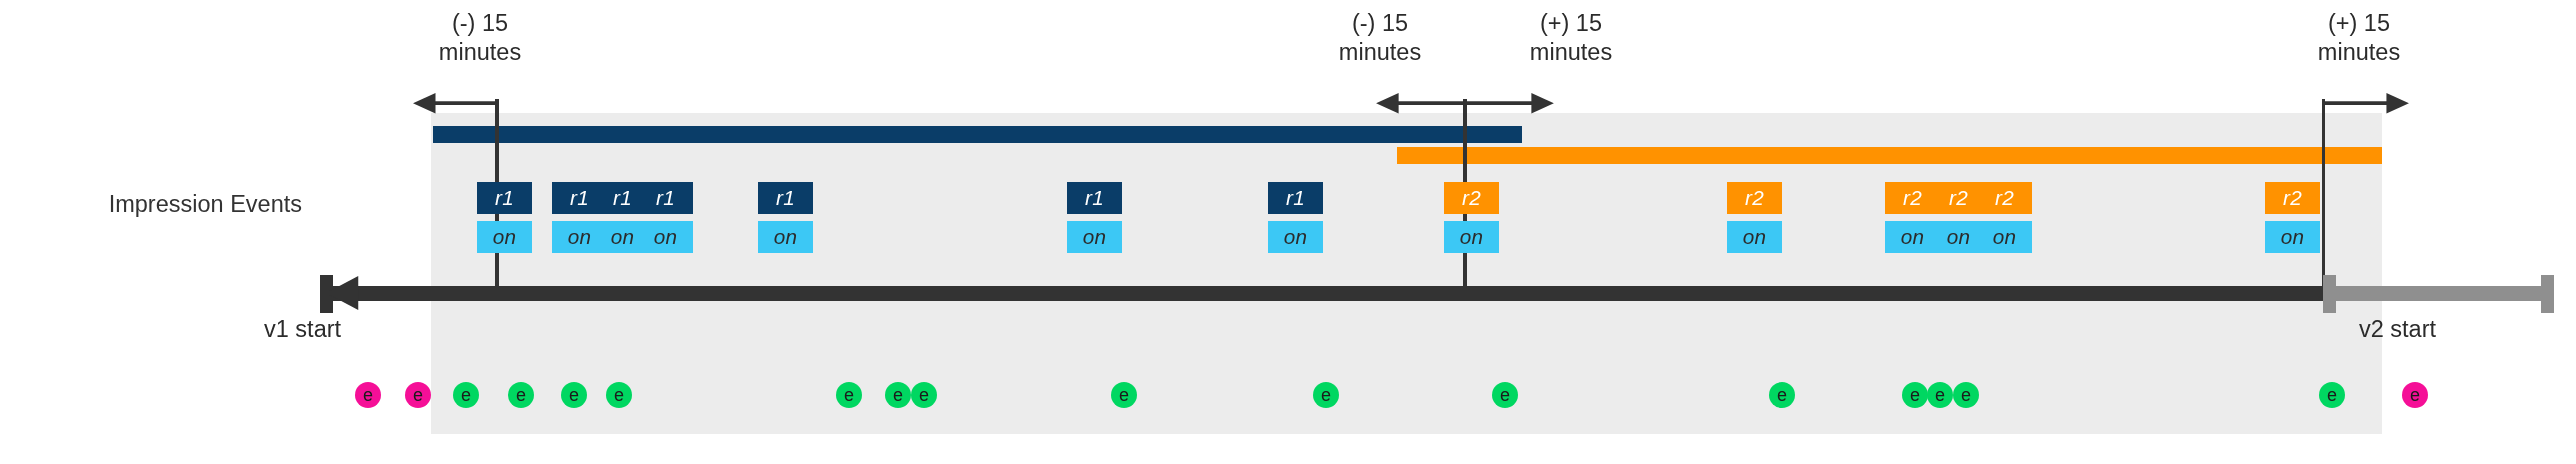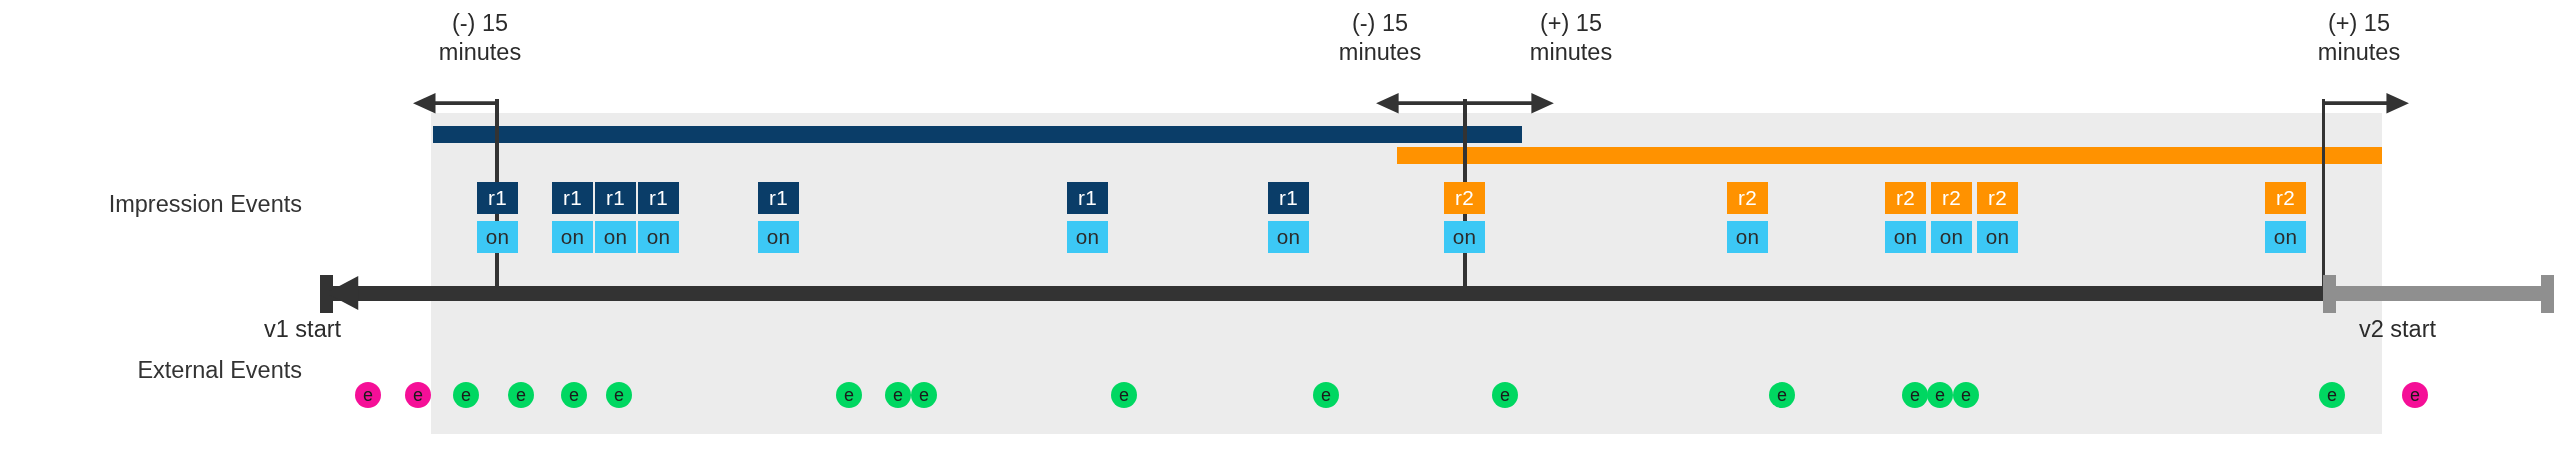--- a/index.html
+++ b/index.html
@@ -47,28 +47,29 @@
   
   .vline{background:#333333;width:3.8px;}
   .vline-thin{background:#333333;width:2.8px;}
 
   
   .arrowbox{overflow:visible;}
 
   
   .chip{
     position:absolute;
-    width:41px;
+    width:55px;
     height:32px;
     display:flex;
     align-items:center;
     justify-content:center;
     font-size:20.7px;
     font-weight:400;
     letter-spacing:0.3px;
+    font-style:italic;
   }
   .chip-r1{background:#0a3d68;color:#ffffff;}
   .chip-r2{background:#ff9200;color:#ffffff;}
   .chip-on{background:#3cc8f5;color:#2b2b2b;}
 
   
   .dot{
     position:absolute;
     width:26px;height:26px;
     border-radius:50%;
@@ -134,21 +135,20 @@
       <div class="abs" style="left: 404px; top: 126px; width: 1089px; height: 17px; background: rgb(10, 61, 104);"></div>
       <div class="abs" style="left: 1368px; top: 147px; width: 985px; height: 17px; background: rgb(255, 146, 0);"></div>
     </div>
 
   <div class="abs vline" style="left:466px;top:99px;height:193px;"></div>
   <div class="abs vline" style="left:1434px;top:99px;height:193px;"></div>
   <div class="abs vline-thin" style="left:2293px;top:99px;height:193px;"></div>
 
   <div class="abs row-label" style="left:0px;top:191px;width:273px;">Impression Events</div>
 
-  <div class="abs row-label" style="left:0px;top:357px;width:273px;">External Events</div>
 
   <div id="chips-layer">
       <div class="abs" style="left: 448px; top: 182px; width: 41px; height: 71px;">
         <div class="chip chip-r1" style="left: 0px; top: 0px;">r1</div>
         <div class="chip chip-on" style="left: 0px; top: 39px;">on</div>
       </div>
       <div class="abs" style="left: 523px; top: 182px; width: 41px; height: 71px;">
         <div class="chip chip-r1" style="left: 0px; top: 0px;">r1</div>
         <div class="chip chip-on" style="left: 0px; top: 39px;">on</div>
       </div>

